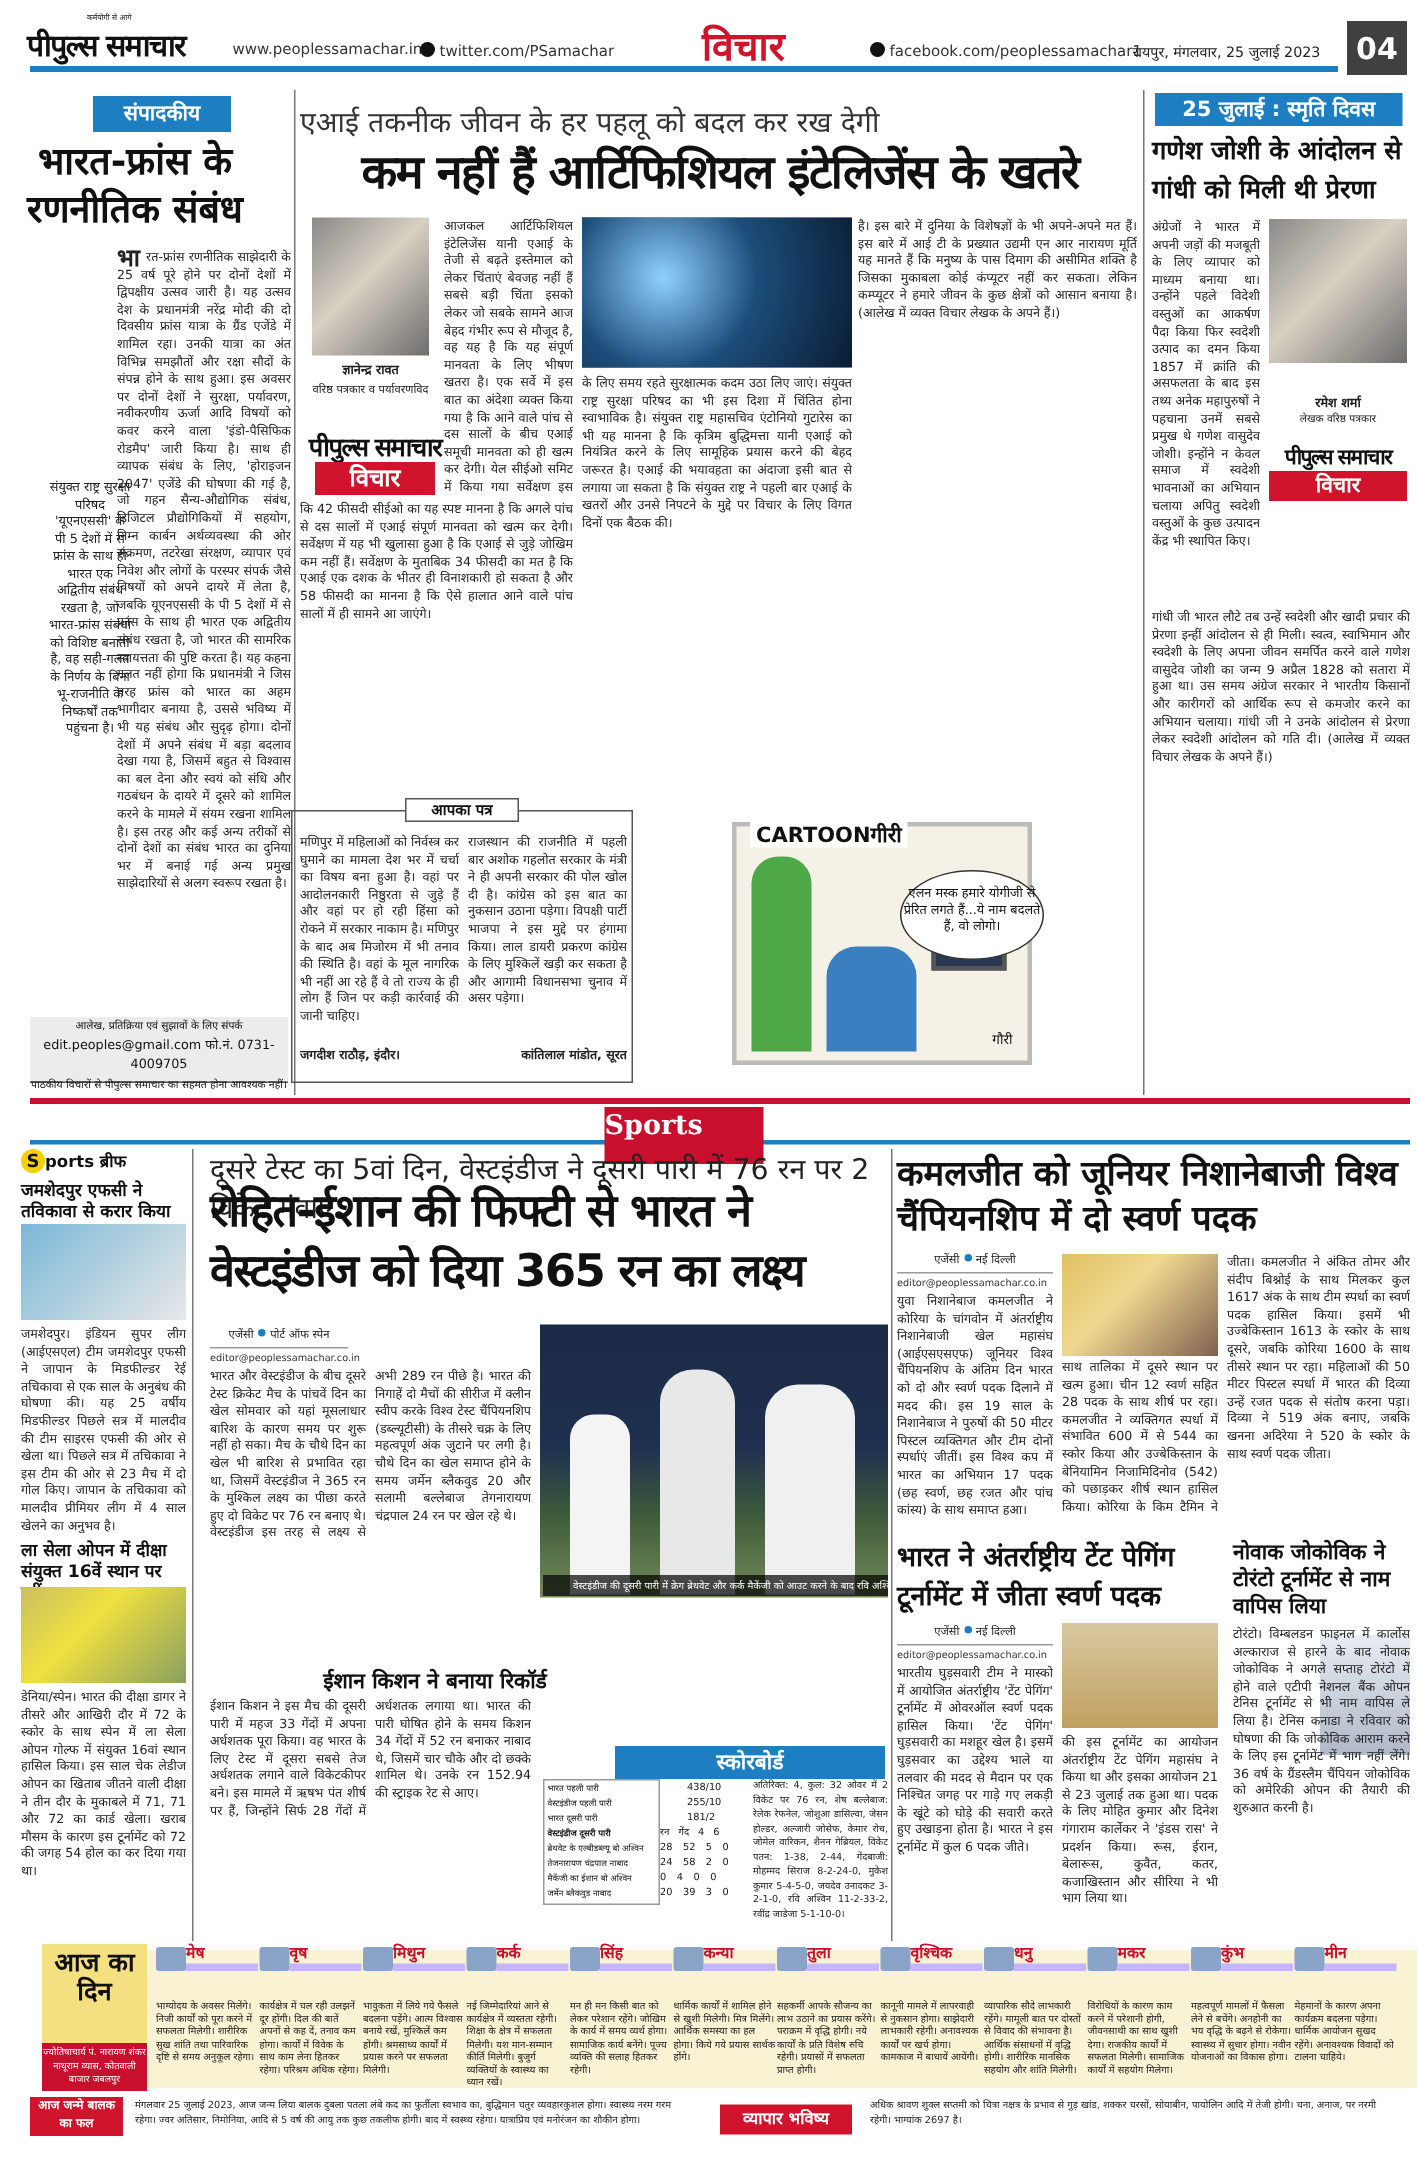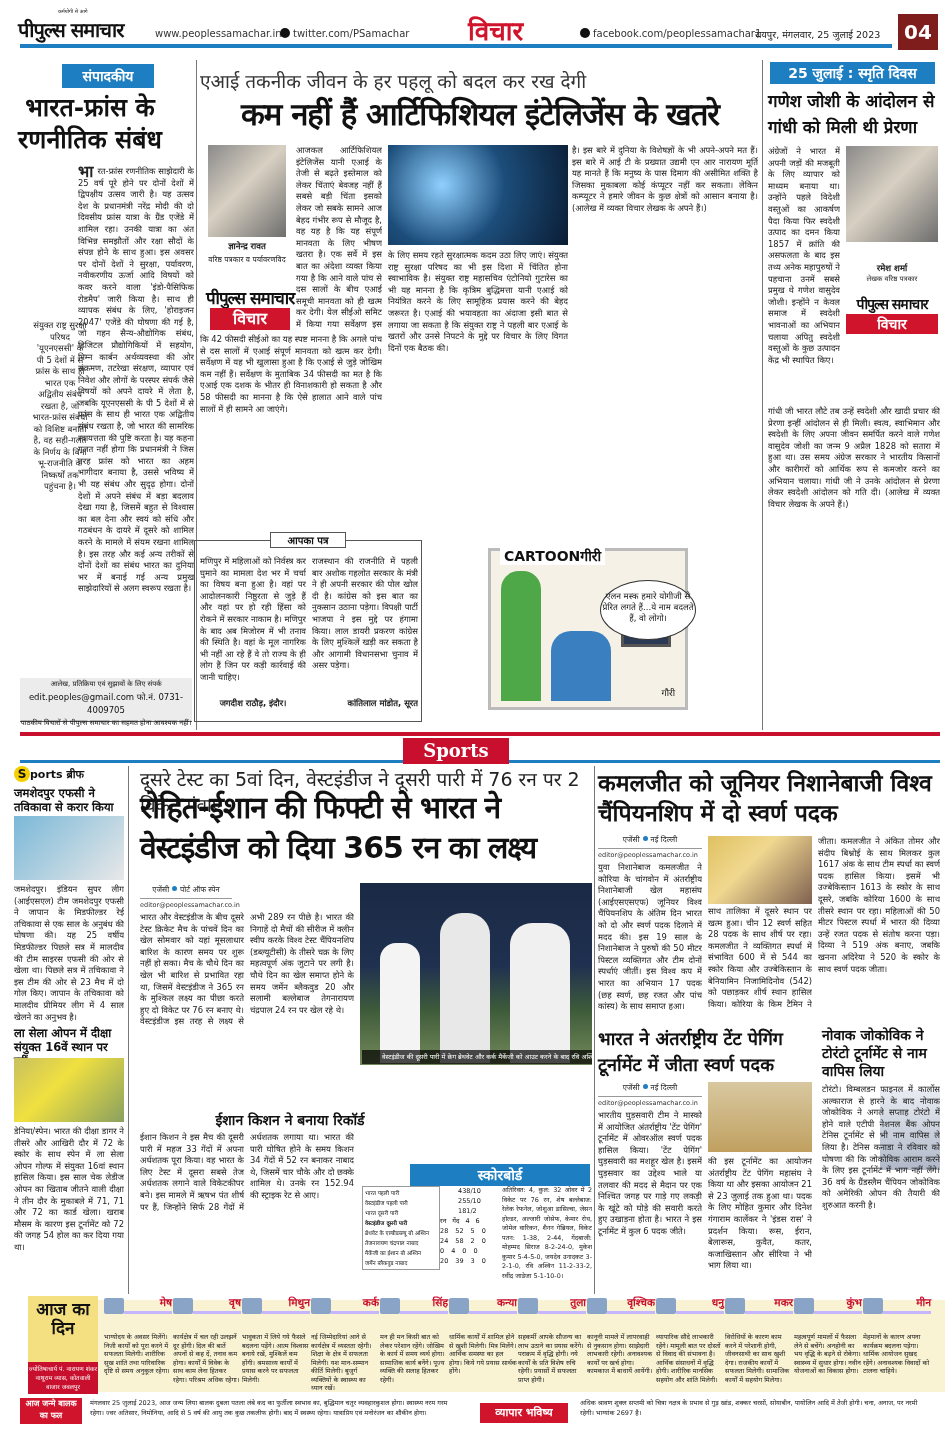--- a/index.html
+++ b/index.html
@@ -7,21 +7,21 @@
 .abs{position:absolute}
 .masthead{left:0;top:0;width:945px;height:50px}
 .logo{left:18px;top:16px;font-size:20px;font-weight:bold;letter-spacing:-1px}
 .logo .small{position:absolute;top:-8px;left:40px;font-size:5px;font-weight:normal;letter-spacing:0}
 .web{left:155px;top:28px;font-size:10px;color:#333}
 .tw{left:280px;top:28px;font-size:10px;color:#333}
 .tw i,.fb i{display:inline-block;width:10px;height:10px;border-radius:50%;background:#111;margin-right:3px;vertical-align:-1px}
 .sect{left:468px;top:12px;font-size:26px;font-weight:bold;color:#d0142c}
 .fb{left:580px;top:28px;font-size:10px;color:#333}
 .date{left:755px;top:28px;font-size:9.5px;color:#222}
-.pageno{left:898px;top:14px;width:40px;height:36px;background:#7f1d1d;color:#fff;font-size:20px;font-weight:bold;text-align:center;line-height:36px}
+.pageno{left:898px;top:14px;width:40px;height:36px;background:#404040;color:#fff;font-size:20px;font-weight:bold;text-align:center;line-height:36px}
 .rule-blue{left:20px;top:44px;width:872px;height:4px;background:#1d7fc1}
 .badge-blue{background:#1d7fc1;color:#fff;font-weight:bold;text-align:center}
 .edit-badge{left:62px;top:64px;width:92px;height:24px;font-size:14px;line-height:24px}
 .edit-title{left:15px;top:92px;width:150px;font-size:25px;font-weight:bold;line-height:32px;text-align:center}
 .col{font-size:8.4px;line-height:11.6px;text-align:justify;color:#222;overflow:hidden}
 .dropcap{font-size:16px;font-weight:bold;float:left;margin-right:4px}
 .sidecol{left:32px;top:320px;width:56px;font-size:8.5px;line-height:11.5px;text-align:center;color:#222}
 .contact{left:20px;top:678px;width:172px;height:44px;background:#ececec;font-size:7px;text-align:center;line-height:13px;border-bottom:1px solid #555}
 .kicker{font-size:19px;color:#333;text-align:left}
 .headline{font-weight:bold;color:#111;letter-spacing:-1px}
@@ -29,37 +29,37 @@
 .ai-img{background:radial-gradient(circle at 30% 40%,#8fd0ff,#1c4d7a 45%,#0a1c33),linear-gradient(90deg,#0a1c33,#f2a540)}
 .caption{font-size:8.5px;color:#222;text-align:center}
 .paper-logo{font-size:17px;font-weight:bold;letter-spacing:-1px;text-align:center}
 .red-bar{background:#d0142c;color:#fff;font-weight:bold;text-align:center}
 .letters-box{left:194px;top:540px;width:228px;height:182px;border:1.5px solid #555}
 .letters-head{left:270px;top:532px;width:76px;height:16px;font-size:10px;line-height:16px;background:#fff;text-align:center;font-weight:bold;border:1px solid #555}
 .cartoon{left:488px;top:548px;width:200px;height:162px;border:3px solid #bbb;background:#f6f1e6}
 .cartoon-title{left:500px;top:546px;font-size:14px;font-weight:bold;background:#fff;padding:0 4px}
 .bubble{left:600px;top:580px;width:96px;height:60px;border:1.5px solid #333;border-radius:50%;background:#fff;font-size:8.5px;text-align:center;padding-top:10px;line-height:11px}
 .red-rule{left:20px;top:732px;width:920px;height:4px;background:#c8102e}
-.sports-tag{left:403px;top:738px;width:106px;height:26px;background:#c8102e;color:#fff;font-size:18px;font-weight:bold;text-align:center;line-height:26px;font-family:"DejaVu Serif",serif}
+.sports-tag{left:403px;top:738px;width:106px;height:38px;background:#c8102e;color:#fff;font-size:18px;font-weight:bold;line-height:26px;font-family:"DejaVu Serif",serif}
 .blue-rule2{left:20px;top:760px;width:920px;height:3px;background:#1d7fc1}
 .brief-head{left:14px;top:766px;width:110px;font-size:11px;font-weight:bold}
 .brief-head .s{display:inline-block;width:16px;height:16px;border-radius:50%;background:#f4d000;text-align:center;line-height:16px;font-size:12px}
 .brief-title{font-size:11.5px;font-weight:bold;line-height:14px}
 .dateline{font-size:7.5px;color:#222;text-align:center}
 .dateline .dot{display:inline-block;width:5px;height:5px;border-radius:50%;background:#1d7fc1;margin:0 3px;vertical-align:1px}
 .email{font-size:6.5px;color:#333;border-top:1px solid #999;padding-top:2px}
 .cricket-img{left:360px;top:883px;width:232px;height:182px;background:linear-gradient(180deg,#1a2a45 0%,#1f3050 45%,#3e5b3a 70%,#748a5a 100%)}
 .scoreboard{left:410px;top:1164px;width:180px;height:22px;font-size:14px;line-height:22px}
 .score-table{left:362px;top:1186px;width:78px;font-size:5.6px;line-height:10px;border:1px solid #999;padding:1px 2px}
 .hgrid{left:90px;top:1300px;width:855px;height:92px;background:#f9f3d4}
 .aaj{left:28px;top:1296px;width:70px;height:96px;background:#f4e080}
 .aaj .t{font-size:17px;font-weight:bold;text-align:center;line-height:19px;padding-top:4px}
 .astro{left:28px;top:1362px;width:70px;height:32px;background:#c8102e;color:#fff;font-size:6.2px;text-align:center;line-height:9px;padding-top:2px}
 .sign{position:absolute;top:1298px;width:68px;font-size:6.5px;line-height:8.5px;color:#222}
-.sign .nm{font-size:10.5px;font-weight:bold;color:#c8102e;text-align:right;border-bottom:3px solid #c4b5fd;margin-left:20px;height:16px}
+.sign .nm{font-size:10.5px;font-weight:bold;color:#c8102e;border-bottom:5px solid #c4b5fd;margin-left:20px;height:16px}
 .sign .ic{position:absolute;left:0;top:0;width:20px;height:16px;background:#8aa4c8;border-radius:2px}
 .sign .tx{margin-top:19px}
 .janme{left:20px;top:1398px;width:62px;height:26px;font-size:8px;line-height:12px}
 .janme-text{left:90px;top:1398px;width:370px;font-size:6.5px;line-height:10px;color:#222}
 .vyapar{left:480px;top:1403px;width:88px;height:20px;font-size:11px;line-height:20px}
 .vyapar-text{left:580px;top:1398px;width:345px;font-size:6.5px;line-height:10px;color:#222}
 .vline{background:#777;width:1px}
 </style>
 </head>
 <body>
@@ -106,21 +106,21 @@
 <div class="abs photo" style="left:846px;top:146px;width:92px;height:96px"></div>
 <div class="abs caption" style="left:846px;top:262px;width:92px;font-weight:bold">रमेश शर्मा</div>
 <div class="abs caption" style="left:846px;top:274px;width:92px;font-size:7px">लेखक वरिष्ठ पत्रकार</div>
 <div class="abs paper-logo" style="left:842px;top:294px;width:100px;font-size:14px">पीपुल्स समाचार</div>
 <div class="abs red-bar" style="left:846px;top:314px;width:92px;height:20px;font-size:14px;line-height:20px">विचार</div>
 <div class="abs col" style="left:768px;top:406px;width:172px;height:268px">गांधी जी भारत लौटे तब उन्हें स्वदेशी और खादी प्रचार की प्रेरणा इन्हीं आंदोलन से ही मिली। स्वत्व, स्वाभिमान और स्वदेशी के लिए अपना जीवन समर्पित करने वाले गणेश वासुदेव जोशी का जन्म 9 अप्रैल 1828 को सतारा में हुआ था। उस समय अंग्रेज सरकार ने भारतीय किसानों और कारीगरों को आर्थिक रूप से कमजोर करने का अभियान चलाया। गांधी जी ने उनके आंदोलन से प्रेरणा लेकर स्वदेशी आंदोलन को गति दी। (आलेख में व्यक्त विचार लेखक के अपने हैं।)</div>
 
 <div class="abs letters-box"></div>
 <div class="abs letters-head">आपका पत्र</div>
 <div class="abs col" style="left:200px;top:556px;width:106px;height:140px">मणिपुर में महिलाओं को निर्वस्त्र कर घुमाने का मामला देश भर में चर्चा का विषय बना हुआ है। वहां पर आदोलनकारी निष्ठुरता से जुड़े हैं और वहां पर हो रही हिंसा को रोकने में सरकार नाकाम है। मणिपुर के बाद अब मिजोरम में भी तनाव की स्थिति है। वहां के मूल नागरिक भी नहीं आ रहे हैं वे तो राज्य के ही लोग हैं जिन पर कड़ी कार्रवाई की जानी चाहिए।</div>
-<div class="abs col" style="left:200px;top:698px;width:106px;height:14px;text-align:center;font-weight:bold">जगदीश राठौड़, इंदौर।</div>
+<div class="abs col" style="left:200px;top:698px;width:106px;height:14px;text-align:left;font-weight:bold">जगदीश राठौड़, इंदौर।</div>
 <div class="abs col" style="left:312px;top:556px;width:106px;height:140px">राजस्थान की राजनीति में पहली बार अशोक गहलोत सरकार के मंत्री ने ही अपनी सरकार की पोल खोल दी है। कांग्रेस को इस बात का नुकसान उठाना पड़ेगा। विपक्षी पार्टी भाजपा ने इस मुद्दे पर हंगामा किया। लाल डायरी प्रकरण कांग्रेस के लिए मुश्किलें खड़ी कर सकता है और आगामी विधानसभा चुनाव में असर पड़ेगा।</div>
 <div class="abs col" style="left:312px;top:698px;width:106px;height:14px;text-align:right;font-weight:bold">कांतिलाल मांडोत, सूरत</div>
 
 <div class="abs cartoon">
   <div class="abs" style="left:130px;top:40px;width:50px;height:56px;background:#2a3a55;border:3px solid #555">
       <div style="color:#fff;font-size:30px;font-weight:bold;text-align:center;line-height:50px">X</div>
     </div>
   <div class="abs" style="left:10px;top:20px;width:40px;height:130px;background:#4fa848;border-radius:18px 18px 0 0"></div>
   <div class="abs" style="left:60px;top:80px;width:60px;height:70px;background:#3a80c0;border-radius:20px 20px 0 0"></div>
   <div class="abs" style="right:10px;bottom:8px;font-size:9px">गौरी</div>

